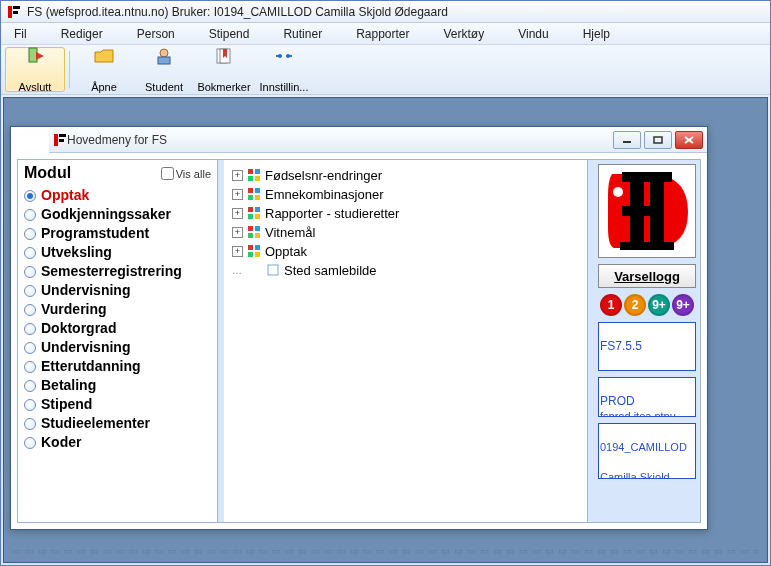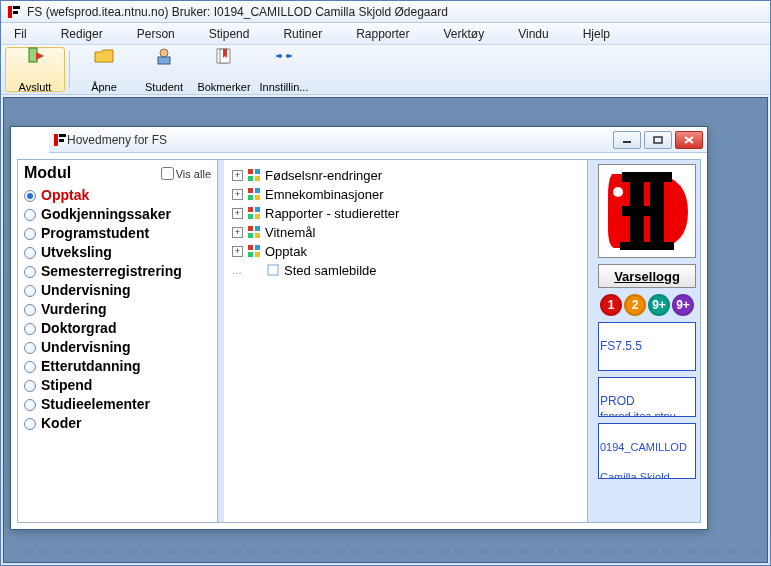--- a/index.html
+++ b/index.html
@@ -406,20 +406,24 @@
               <div class="module-row">
                 <span class="radio"></span>
                 <span class="lbl">Undervisning</span>
               </div>
               <div class="module-row">
                 <span class="radio"></span>
                 <span class="lbl">Etterutdanning</span>
               </div>
               <div class="module-row">
                 <span class="radio"></span>
+                <span class="lbl">Betaling</span>
+              </div>
+              <div class="module-row">
+                <span class="radio"></span>
                 <span class="lbl">Stipend</span>
               </div>
               <div class="module-row">
                 <span class="radio"></span>
                 <span class="lbl">Studieelementer</span>
               </div>
               <div class="module-row">
                 <span class="radio"></span>
                 <span class="lbl">Koder</span>
               </div>

